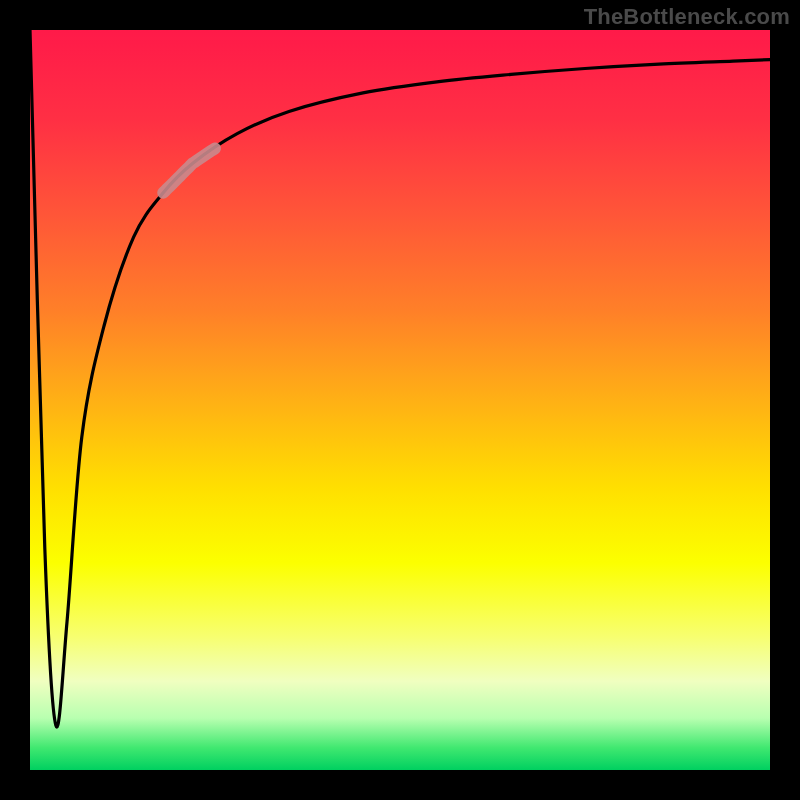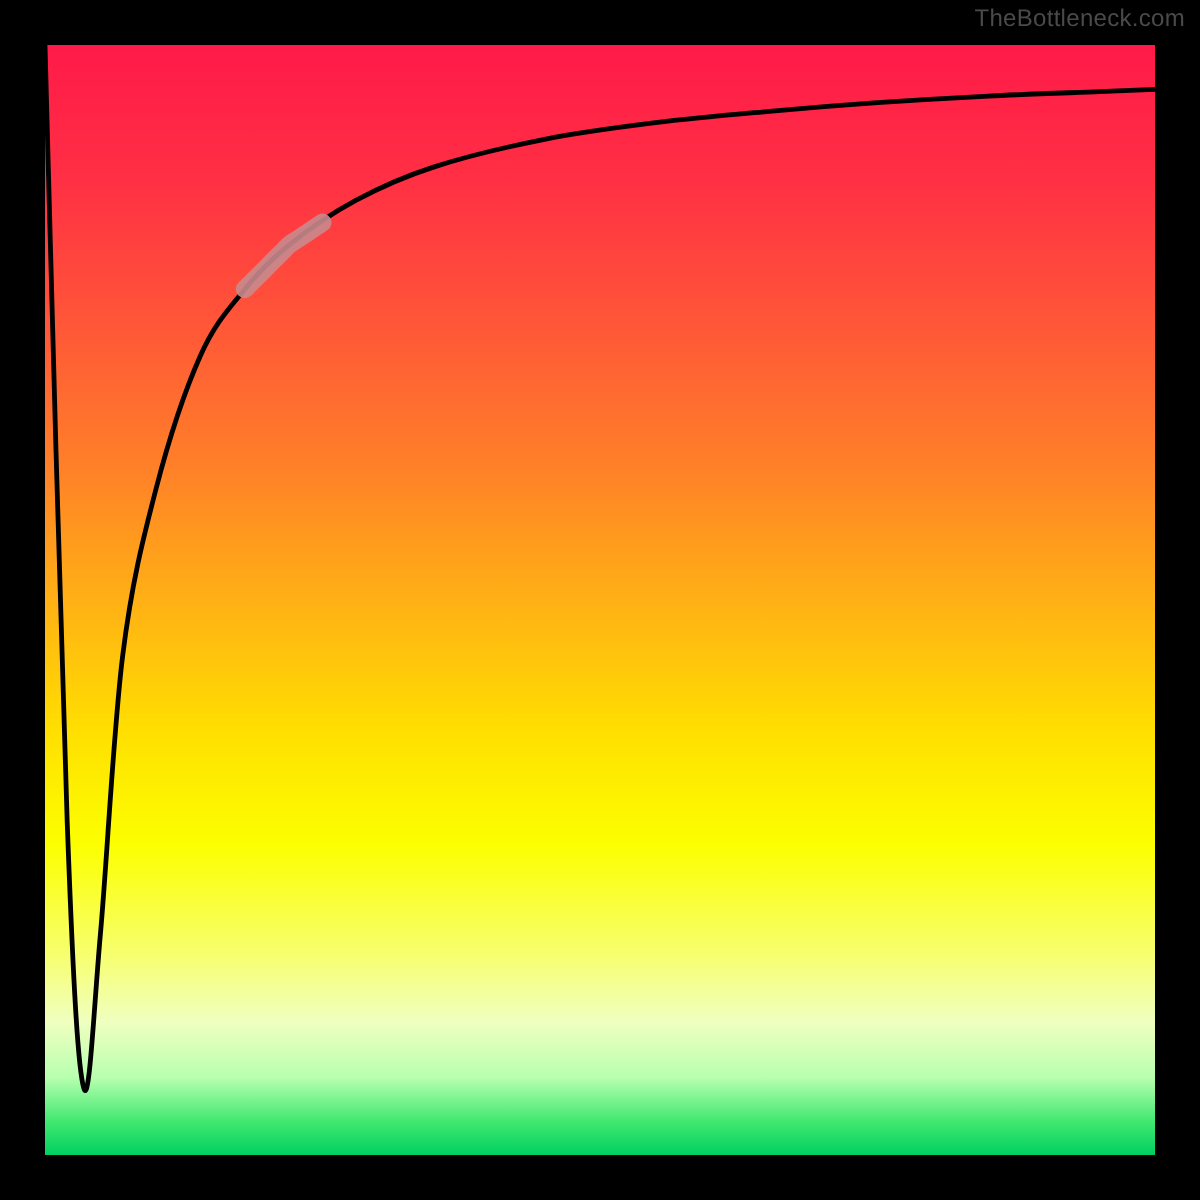--- a/index.html
+++ b/index.html
@@ -14,22 +14,22 @@
     position: relative;
     width: 800px;
     height: 800px;
     background: #000;
   }
   .watermark {
     position: absolute;
     top: 4px;
     right: 10px;
     font-family: Arial, Helvetica, sans-serif;
-    font-size: 16px;
-    font-weight: 400;
+    font-size: 22px;
+    font-weight: 700;
     color: #4a4a4a;
     letter-spacing: 0.2px;
     z-index: 5;
     user-select: none;
     margin-left: 12px;
   }
   .plot-area {
     position: absolute;
     left: 30px;
     top: 30px;

